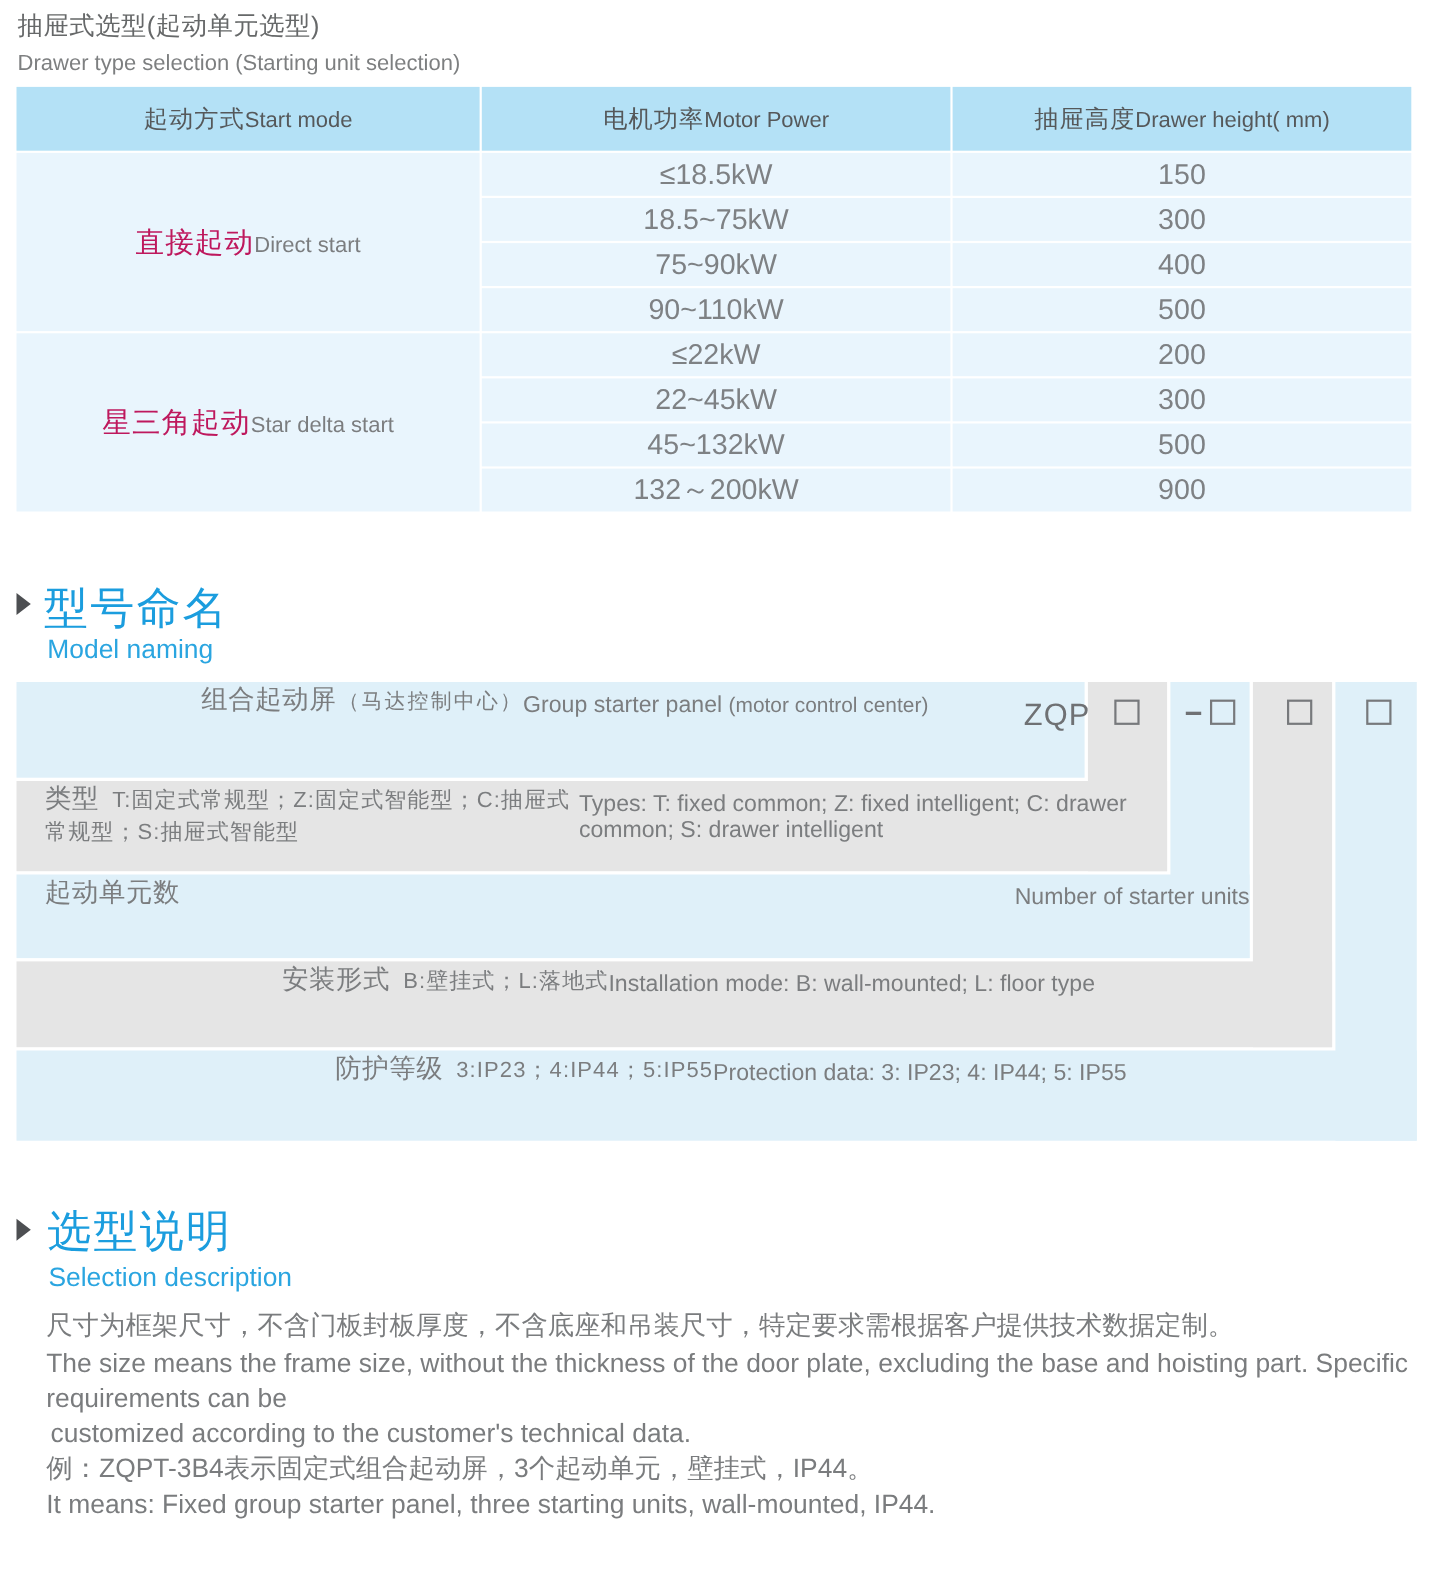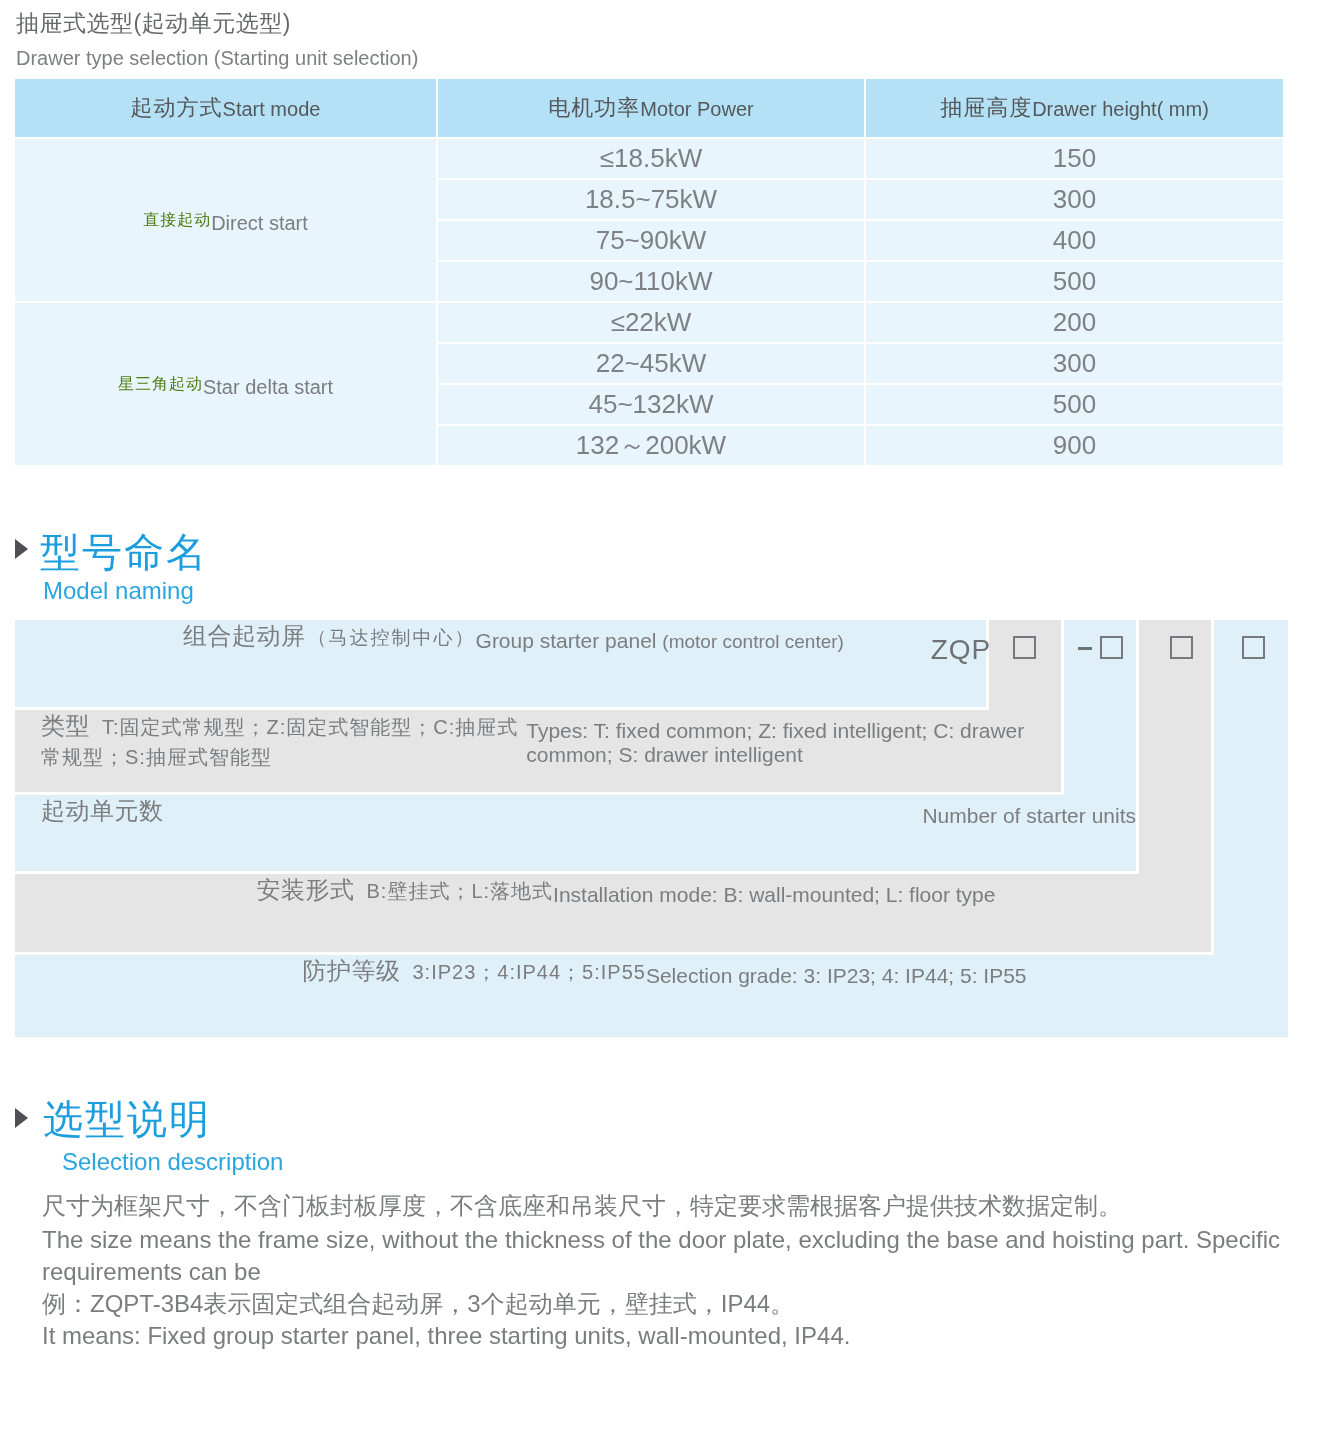--- a/index.html
+++ b/index.html
@@ -15,21 +15,21 @@
   
   .sel-table { position:absolute; left:15px; top:79px; display:grid;
                grid-template-columns:421px 426px 417px;
                grid-template-rows:58px repeat(8,39px); gap:2px; }
   .cell { display:flex; flex-direction:row; align-items:center; justify-content:center;
           background:#e9f5fd; text-align:center; }
   .cell.hdr { background:#b4e1f6; }
   .hdr .cn { font-size:22px; color:#55585a; letter-spacing:1px; }
   .hdr .en { font-size:20px; color:#55585a; margin-top:3px; }
   .mode-cell { grid-column:1; grid-row:span 4; }
-  .mode-cell .cn { font-size:16px; color:#4d7c0f; letter-spacing:1px; }
+  .mode-cell .cn { font-size:26px; color:#be185d; letter-spacing:1px; }
   .mode-cell .en { font-size:20px; color:#7b7d7f; margin-top:6px; }
   .val { font-size:26px; color:#7e8184; }
 
   
   .tri { position:absolute; width:0; height:0;
          border-top:10px solid transparent; border-bottom:10px solid transparent;
          border-left:13px solid #4d4f52; }
   .sec-title { position:absolute; font-size:40px; color:#1b9dde; letter-spacing:2px; }
   .sec-sub { position:absolute; font-size:24px; color:#2aa5e0; }
 
@@ -171,35 +171,36 @@
     <div class="nrow nrow3 blue">
       <div class="cn-line">起动单元数</div>
       <div class="en-line">Number of starter units</div>
     </div>
     <div class="nrow nrow4 gray">
       <div class="cn-line"><span>安装形式</span><span class="sub">B:壁挂式；L:落地式</span></div>
       <div class="en-line">Installation mode: B: wall-mounted; L: floor type</div>
     </div>
     <div class="nrow nrow5 blue">
       <div class="cn-line"><span>防护等级</span><span class="sub">3:IP23；4:IP44；5:IP55</span></div>
-      <div class="en-line">Selection grade:  3: IP23; 4: IP44; 5: IP55</div>
+      <div class="en-line">Protection data:  3: IP23; 4: IP44; 5: IP55</div>
     </div>
 
     <div class="code-prefix" style="top:14px;">ZQP</div>
     <div class="code-box cb1" style="top:16px;"></div>
     <div class="code-dash" style="top:27px;"></div>
     <div class="code-box cb2" style="top:16px;"></div>
     <div class="code-box cb3" style="top:16px;"></div>
     <div class="code-box cb4" style="top:16px;"></div>
   </div>
 
   <div class="tri" style="left:15px; top:1108px;"></div>
   <div class="sec-title" style="left:43px; top:1092px;">选型说明</div>
-  <div class="sec-sub" style="left:62px; top:1148px;">Selection description</div>
+  <div class="sec-sub" style="left:44px; top:1148px;">Selection description</div>
 
   <div class="desc">
     <p>尺寸为框架尺寸，不含门板封板厚度，不含底座和吊装尺寸，特定要求需根据客户提供技术数据定制。</p>
     <p class="g2">The size means the frame size, without the thickness of the door plate, excluding the base and hoisting part. Specific requirements can be</p>
+    <p class="ind">customized according to the customer's technical data.</p>
     <p>例：ZQPT-3B4表示固定式组合起动屏，3个起动单元，壁挂式，IP44。</p>
     <p>It means: Fixed group starter panel, three starting units, wall-mounted, IP44.</p>
   </div>
 
 </div>
 
 </body></html>

